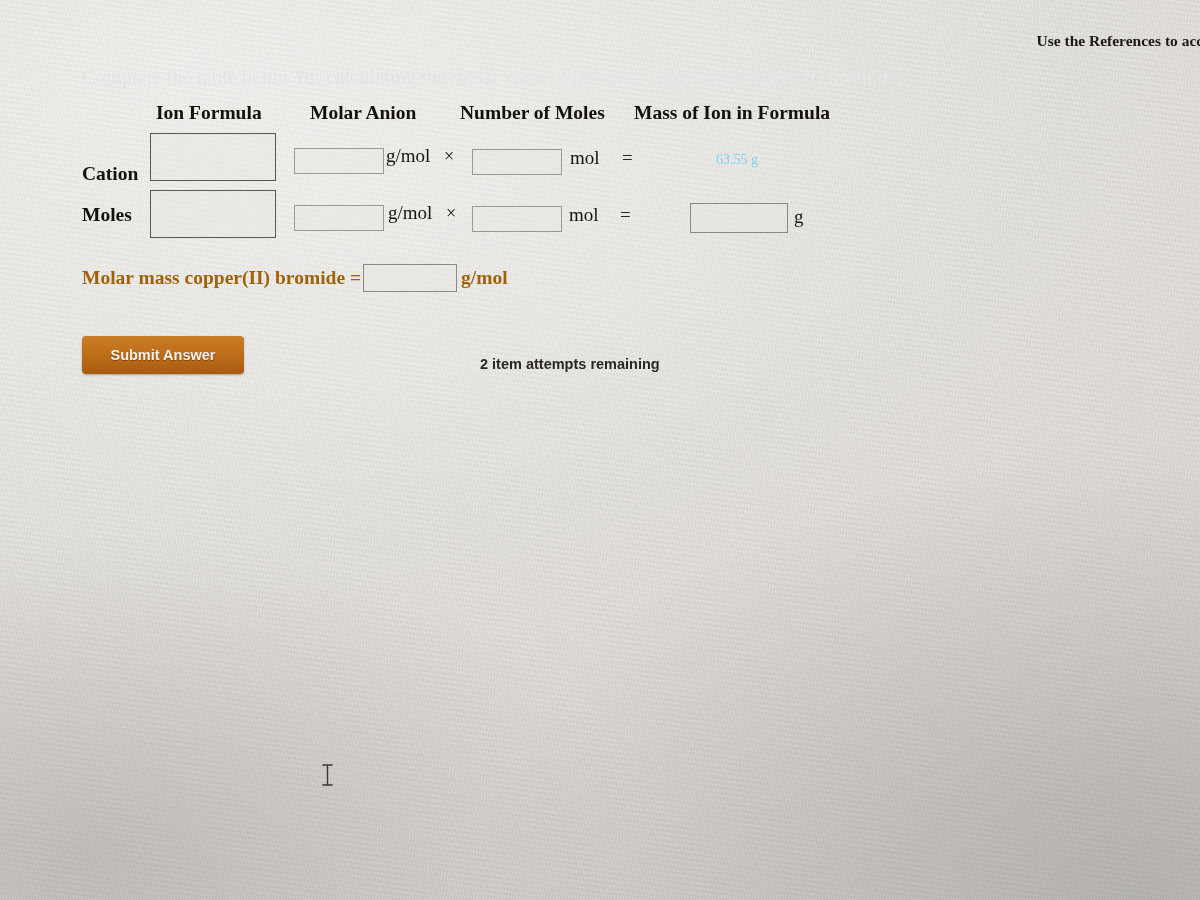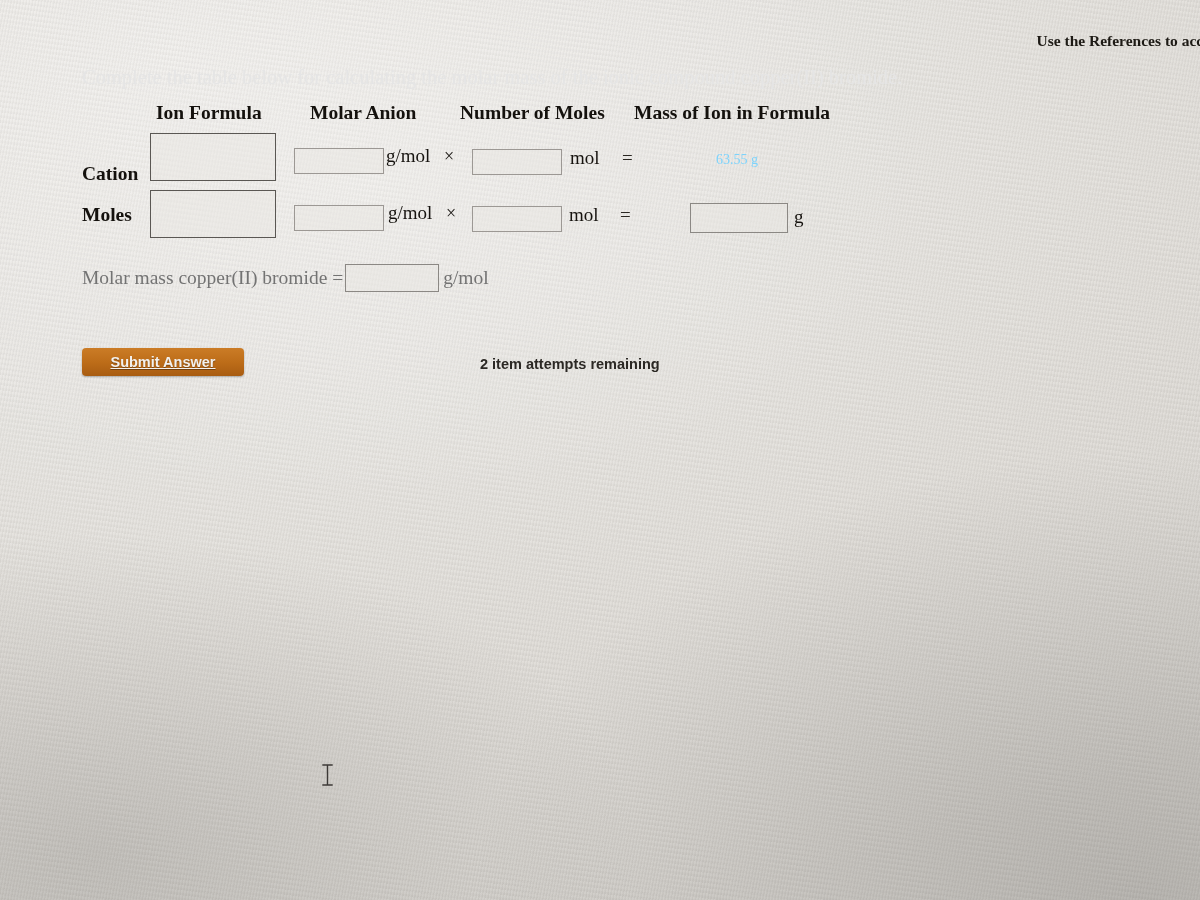--- a/index.html
+++ b/index.html
@@ -188,21 +188,22 @@
     white-space: nowrap;
   }
 
   
   .total {
     position: absolute;
     left: 12px;
     top: 258px;
     font-size: 19.5px;
     white-space: nowrap;
-    color: #737373;
+    color: #a16207;
+    font-weight: bold;
   }
   .total .box.mid {
     position: relative;
     display: inline-block;
     vertical-align: middle;
     width: 94px;
     height: 28px;
     margin: 0 4px 3px 2px;
   }
 
@@ -222,26 +223,25 @@
     color: #f3f1ee;
     border: none;
     border-radius: 4px;
     text-shadow: 0 1px 1px rgba(0,0,0,0.35);
     cursor: pointer;
     padding: 0;
     white-space: nowrap;
   }
   .btn-submit {
     left: 0;
-    top: 20px;
+    top: 8px;
     width: 162px;
-    height: 28px;
+    height: 38px;
     background: linear-gradient(180deg,#cb7c26 0%,#bd6d19 50%,#a85c11 100%);
     box-shadow: 0 1px 2px rgba(0,0,0,0.28);
-    text-decoration: underline;
   }
   .btn-another {
     left: 188px;
     top: 12px;
     width: 196px;
     height: 42px;
     background: linear-gradient(180deg,#7d7a77 0%,#6e6b68 55%,#605d5a 100%);
     box-shadow: 0 1px 2px rgba(0,0,0,0.28);
   }
   .attempts {

